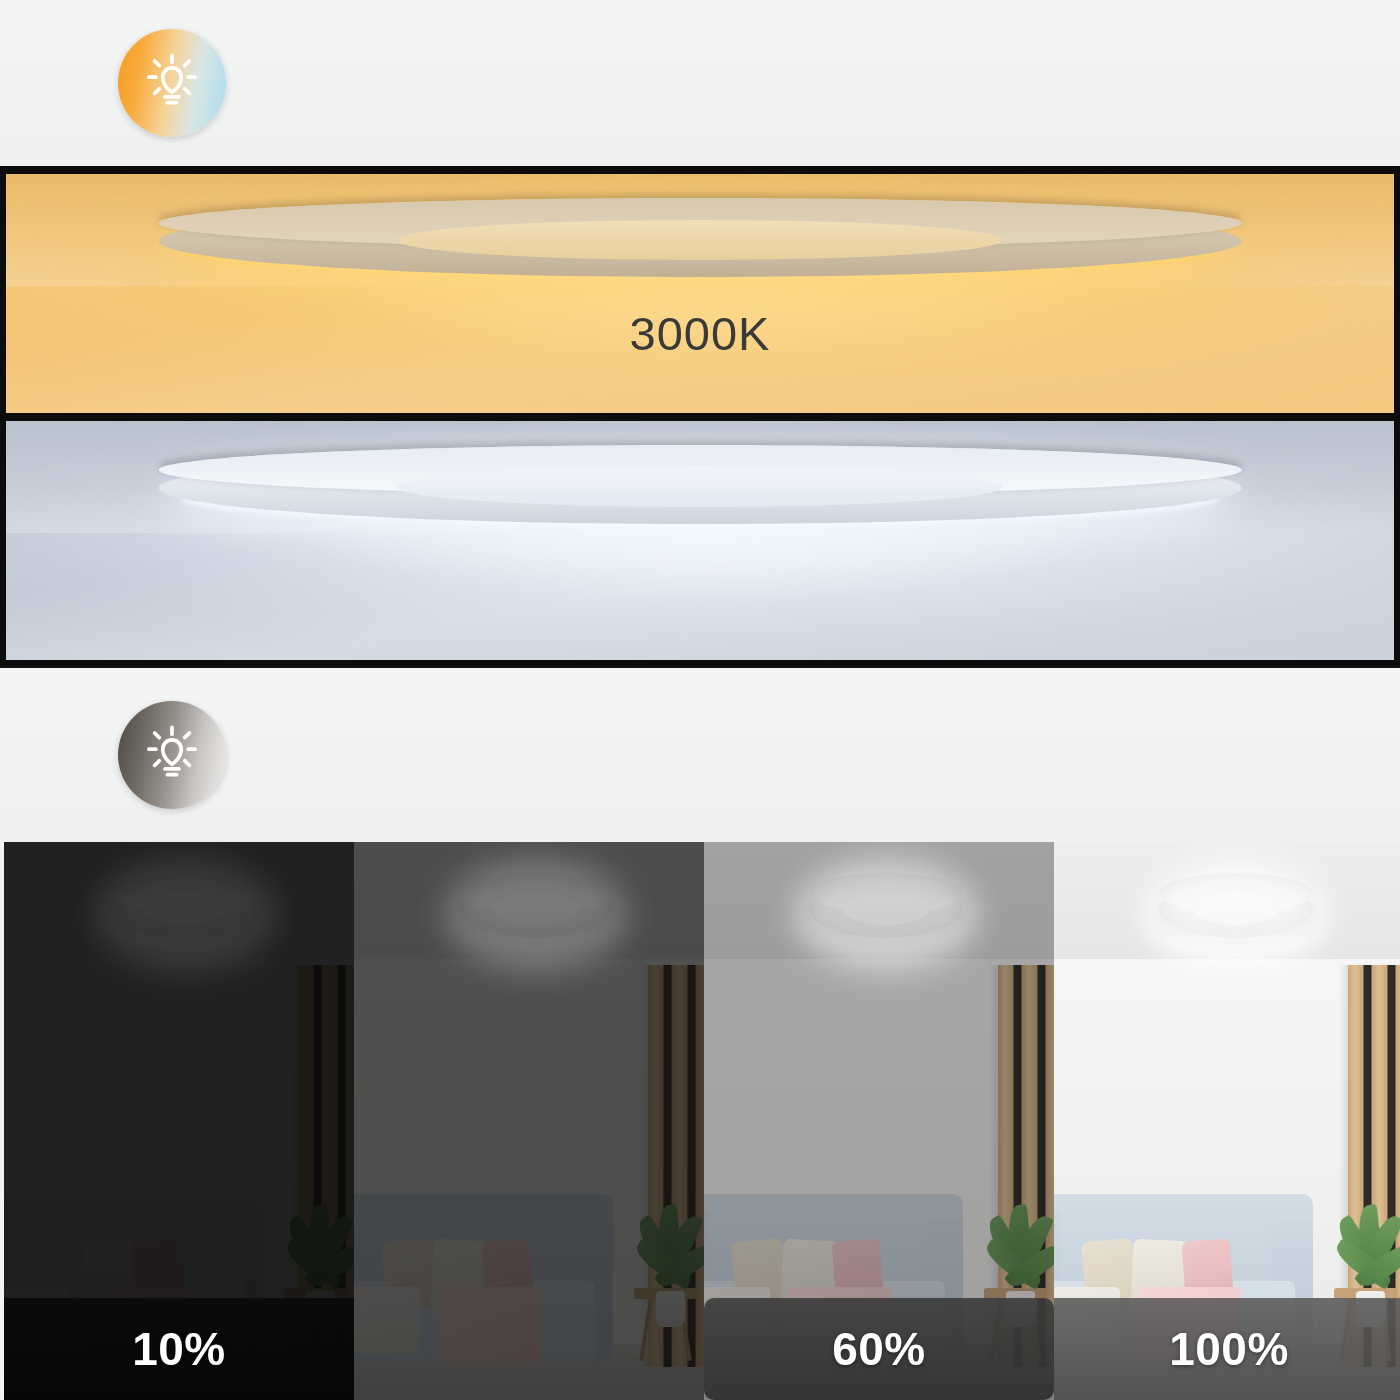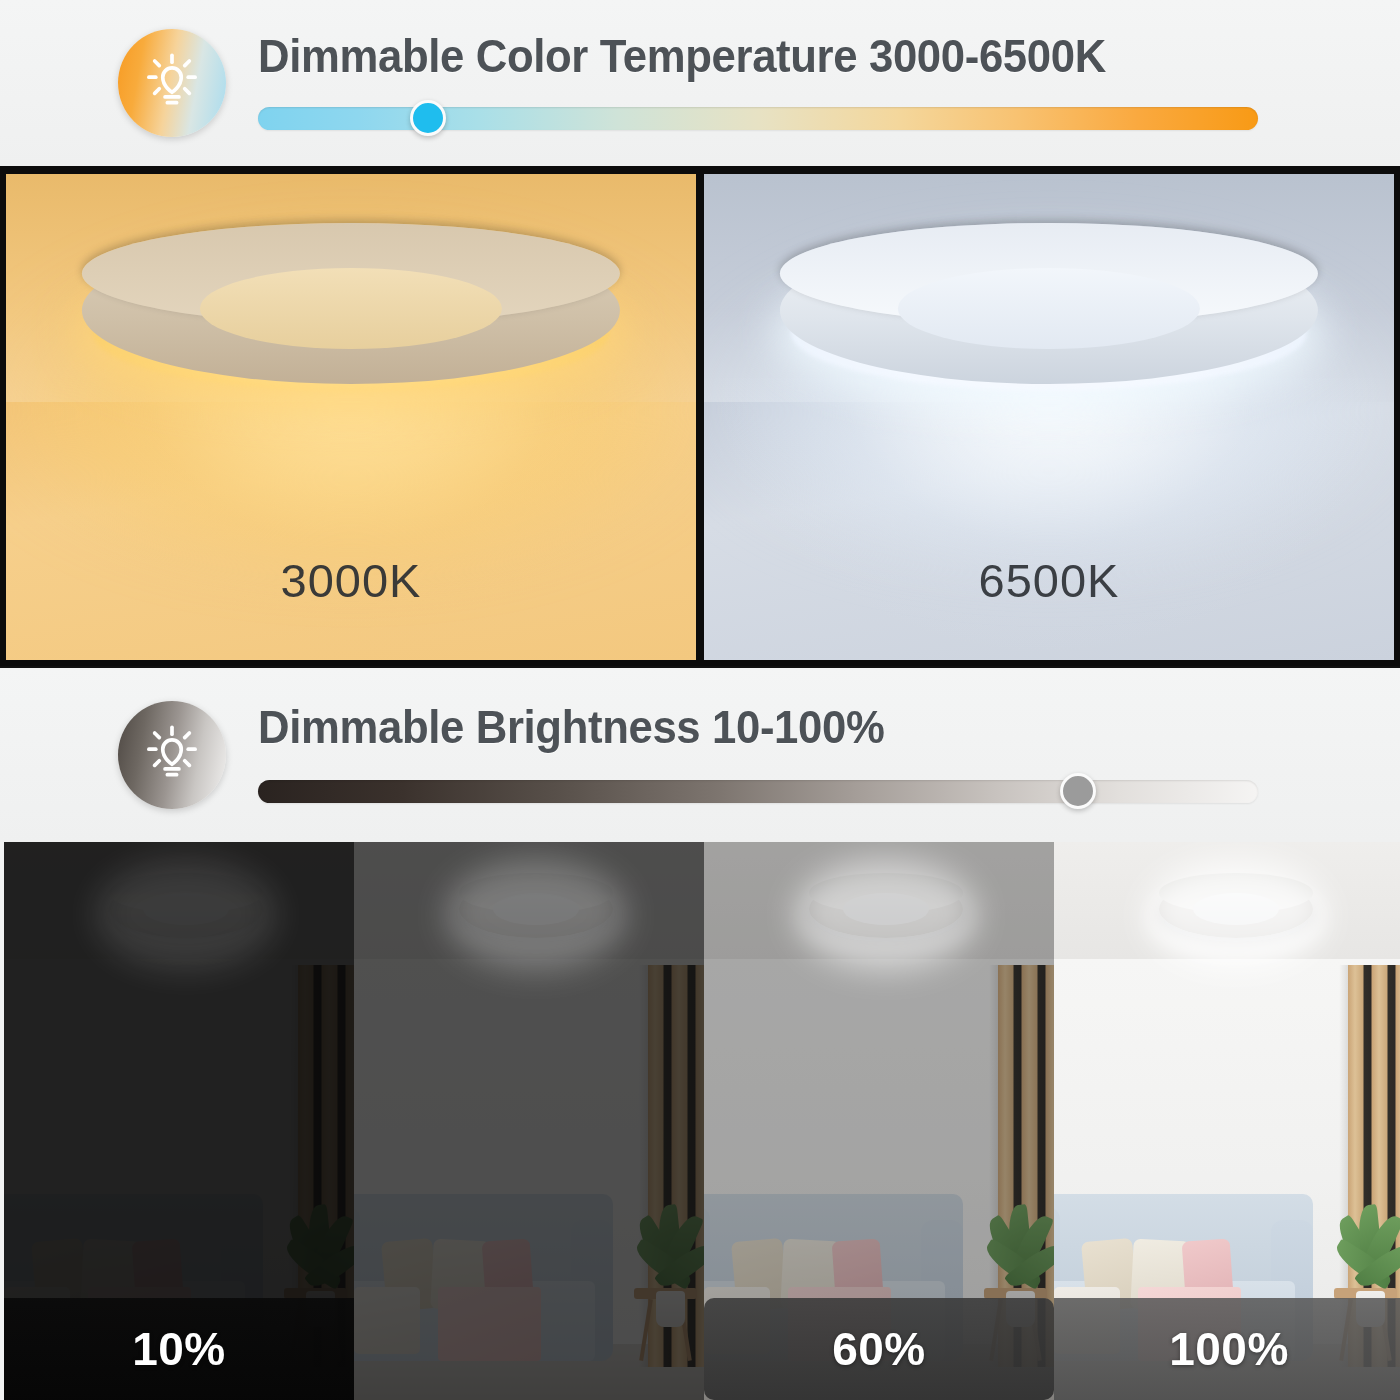--- a/index.html
+++ b/index.html
@@ -127,20 +127,21 @@
   .cct-row {
     position: absolute;
     left: 0;
     top: 166px;
     width: 1400px;
     height: 502px;
     background: #0c0c0c;
     display: flex;
     padding: 8px 6px;
     gap: 8px;
+    flex-direction: column;
   }
   .cct-panel {
     position: relative;
     flex: 1;
     overflow: hidden;
   }
 
   
   .cct-3000 { background: linear-gradient(170deg, #f5c87a 0%, #f3c579 38%, #f6cf8b 58%, #f3c87f 100%); }
   .cct-4500 { background: linear-gradient(170deg, #d6d2cb 0%, #cfcac2 36%, #dedad3 58%, #d2cec7 100%); }
@@ -510,27 +511,20 @@
           <line x1="32" y1="8" x2="32" y2="14"></line>
           <line x1="12" y1="27" x2="18" y2="27"></line>
           <line x1="46" y1="27" x2="52" y2="27"></line>
           <line x1="17" y1="13" x2="21" y2="17"></line>
           <line x1="43" y1="17" x2="47" y2="13"></line>
           <line x1="17" y1="41" x2="21" y2="37"></line>
           <line x1="43" y1="37" x2="47" y2="41"></line>
         </svg>
       </div>
     </div>
-    <div class="band-body">
-      <div class="band-title">Dimmable Color Temperature 3000-6500K</div>
-      <div class="slider">
-        <div class="slider-track track-cct"></div>
-        <div class="slider-thumb thumb-cct" id="cct-thumb" style="left: 17%;"></div>
-      </div>
-    </div>
   </div>
 
   <div class="cct-row">
 
     <div class="cct-panel cct-3000">
       <div class="ceiling"></div>
       <div class="halo"></div>
       <div class="floor-glow"></div>
       <div class="lamp">
         <div class="lamp-glow"></div>
@@ -545,21 +539,20 @@
     <div class="cct-panel cct-6500">
       <div class="ceiling"></div>
       <div class="halo"></div>
       <div class="floor-glow"></div>
       <div class="lamp">
         <div class="lamp-glow"></div>
         <div class="lamp-body"></div>
         <div class="lamp-rim"></div>
         <div class="lamp-core"></div>
       </div>
-      <div class="cct-label">6500K</div>
     </div>
 
   </div>
 
   <div class="divider-top"></div>
 
   <div class="band band-bri">
     <div class="band-icon-wrap">
       <div class="band-icon icon-bri">
         <svg viewBox="0 0 64 64" fill="none" stroke="#ffffff" stroke-width="3.2" stroke-linecap="round">
@@ -569,27 +562,20 @@
           <line x1="32" y1="8" x2="32" y2="14"></line>
           <line x1="12" y1="27" x2="18" y2="27"></line>
           <line x1="46" y1="27" x2="52" y2="27"></line>
           <line x1="17" y1="13" x2="21" y2="17"></line>
           <line x1="43" y1="17" x2="47" y2="13"></line>
           <line x1="17" y1="41" x2="21" y2="37"></line>
           <line x1="43" y1="37" x2="47" y2="41"></line>
         </svg>
       </div>
     </div>
-    <div class="band-body">
-      <div class="band-title">Dimmable Brightness 10-100%</div>
-      <div class="slider">
-        <div class="slider-track track-bri"></div>
-        <div class="slider-thumb thumb-bri" id="bri-thumb" style="left: 82%;"></div>
-      </div>
-    </div>
   </div>
 
   <div class="bri-row">
 
     <div class="bri-panel">
       <div class="room">
         <div class="room-ceiling"></div>
         <div class="room-wall"></div>
         <div class="room-floor"></div>
         <div class="slat-shadow"></div>

